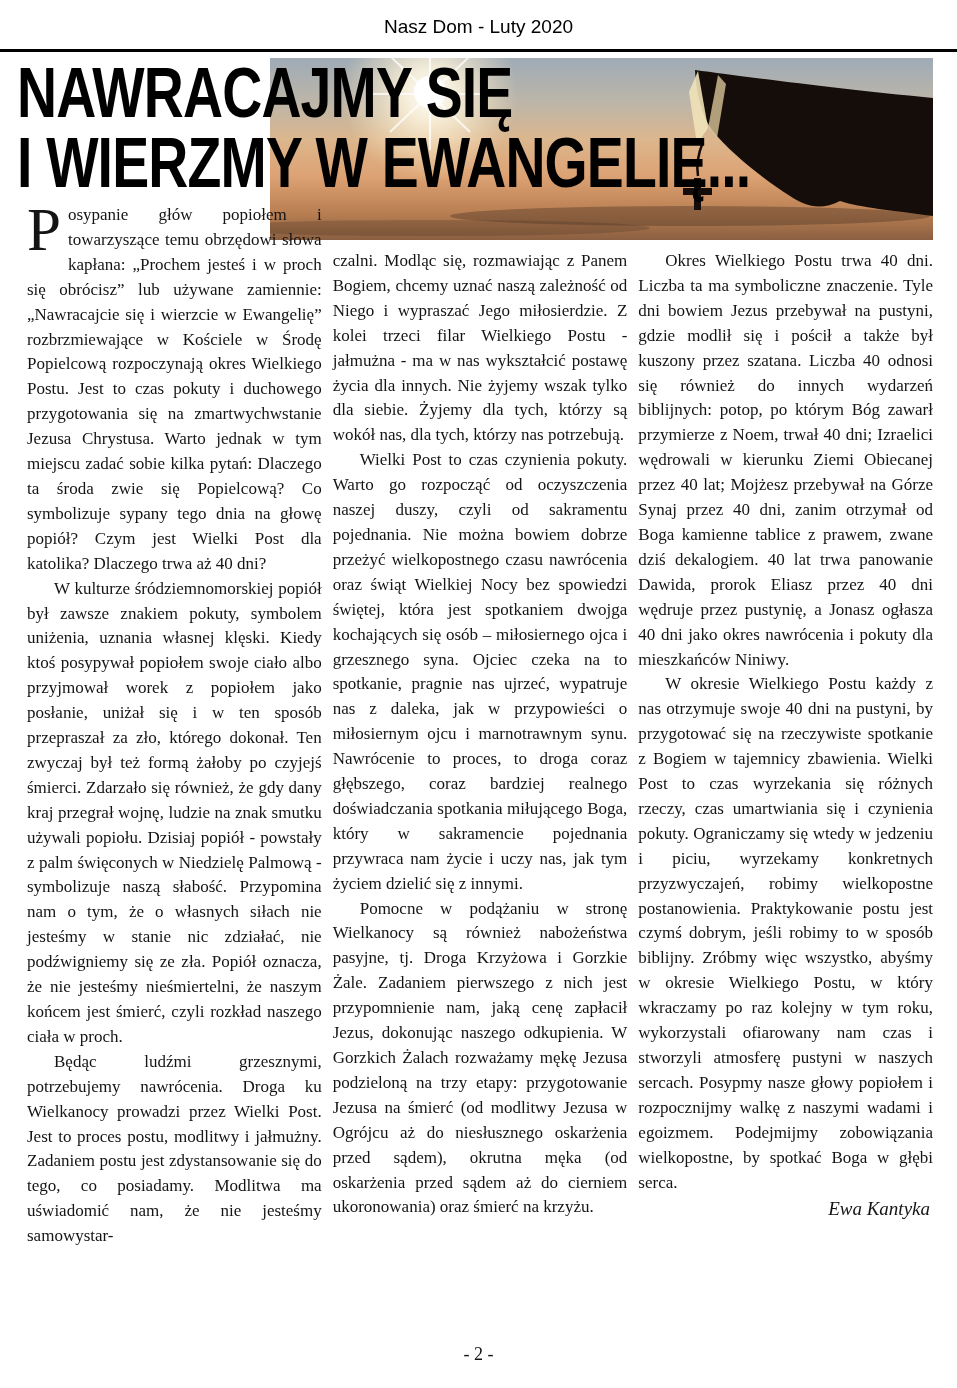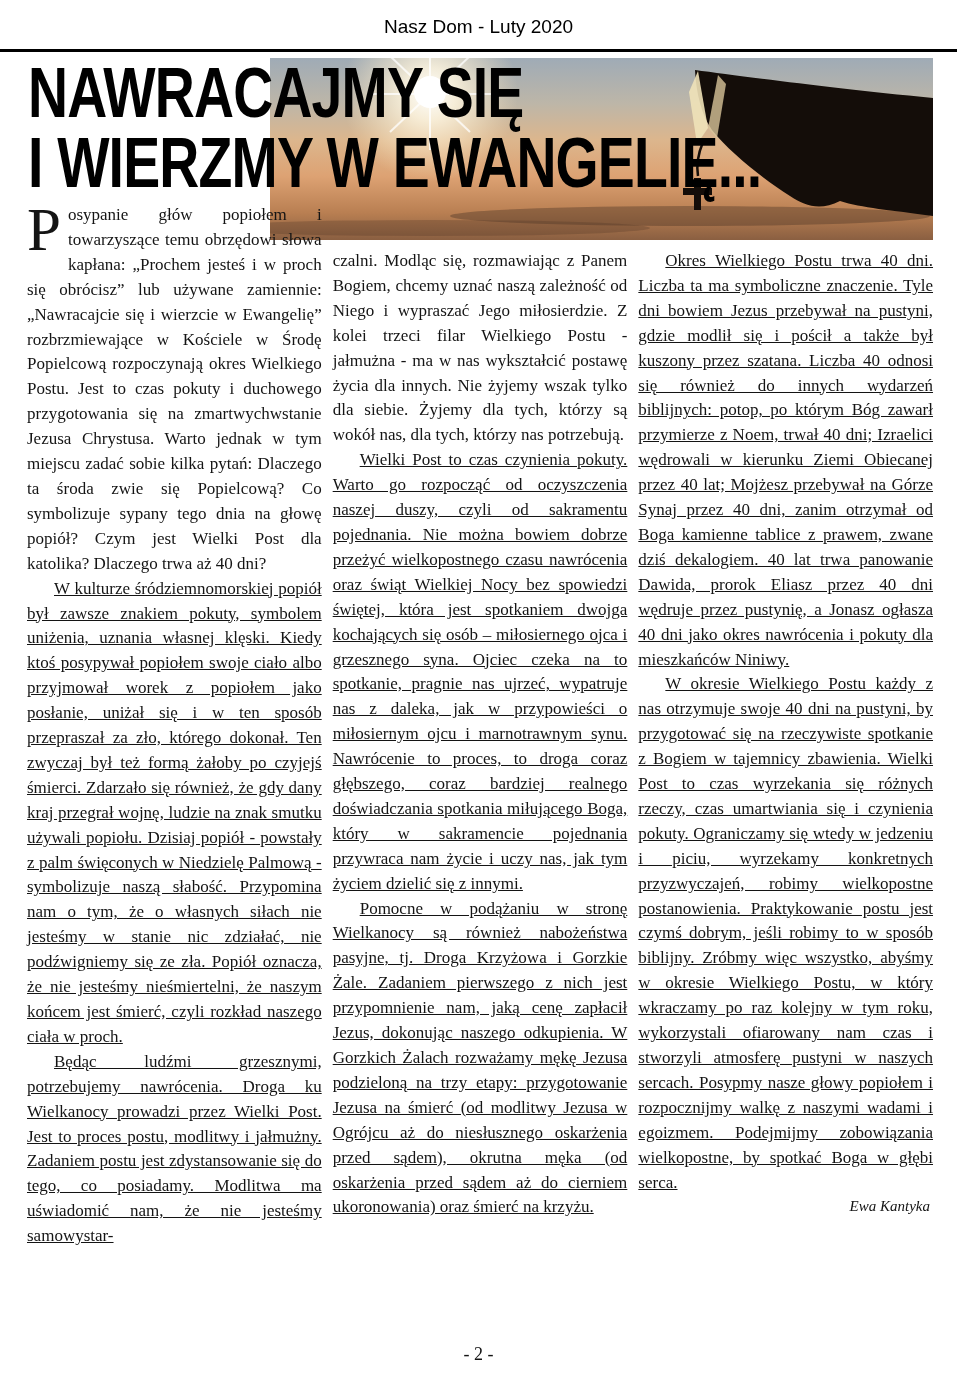--- a/index.html
+++ b/index.html
@@ -7,44 +7,44 @@
   .page {
     position:relative; width:957px; height:1388px; background:#fff;
     font-family:"Liberation Serif", serif; color:#141414;
   }
   .masthead {
     box-sizing:border-box; height:52px; padding-top:16px; text-align:center;
     font-family:"Liberation Sans", sans-serif; font-size:19px; color:#000;
     border-bottom:3px solid #000;
   }
   .headline {
-    position:absolute; left:28px; top:56px; z-index:3; color:#000;
+    position:absolute; left:17px; top:56px; z-index:3; color:#000;
     font-family:"Liberation Sans", sans-serif; font-weight:700;
   }
   .hl-line {
     white-space:nowrap; font-size:66px; line-height:70px; letter-spacing:-1px;
     transform:scaleX(0.84) scaleY(1.06); transform-origin:left top;
   }
   .photo-wrap { position:absolute; left:270px; top:58px; width:663px; height:182px; z-index:1; }
   .photo-wrap svg { display:block; width:100%; height:100%; }
   .columns {
     position:absolute; left:27px; top:203px; width:906px; z-index:2;
     display:flex; gap:11px;
   }
   .col { width:295px; box-sizing:border-box; }
   .col-offset { padding-top:46px; }
   .col p {
     margin:0; font-size:17px; line-height:24.9px; text-align:justify;
     hyphens:auto; color:#141414;
   }
-  .indent { text-indent:27px;text-decoration:underline; }
+  .indent { text-indent:27px; }
   .drop-cap {
     float:left; font-size:61px; line-height:47px; padding:3px 7px 0 0; color:#141414;
   }
-  .signature { text-align:right; font-style:italic; font-size:15px; margin-top:3px; padding-right:3px; }
+  .signature { text-align:right; font-style:italic; font-size:19px; margin-top:3px; padding-right:3px; }
   .footer {
     position:absolute; left:0; top:1344px; width:100%; text-align:center;
     font-size:18px; color:#141414;
   }
 </style>
 </head>
 <body>
 
 <div class="page">
 

